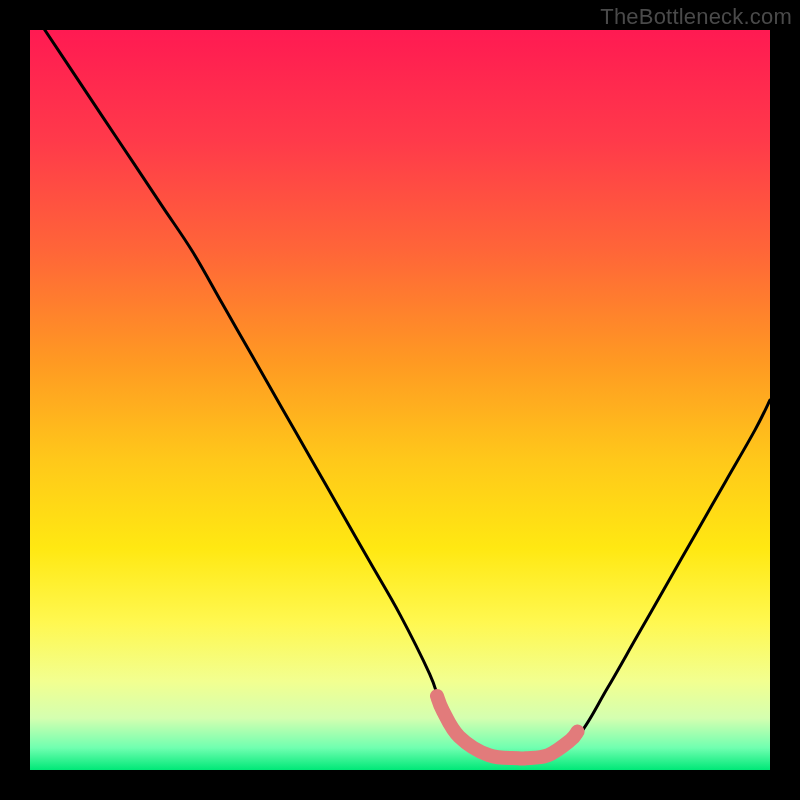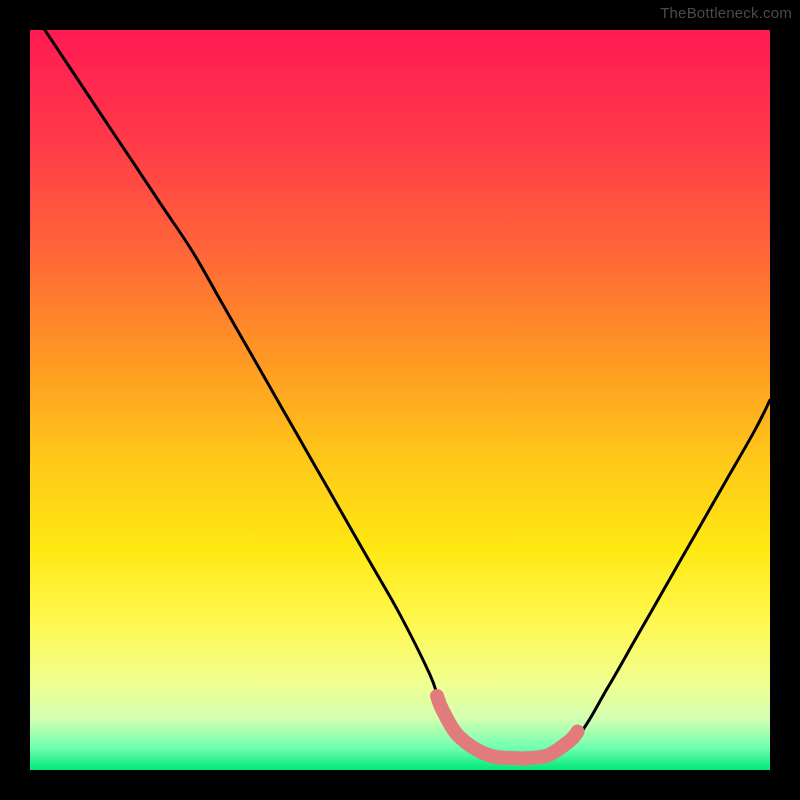--- a/index.html
+++ b/index.html
@@ -28,21 +28,21 @@
   .plot-area svg {
     display: block;
     width: 740px;
     height: 740px;
   }
   .watermark {
     position: absolute;
     top: 4px;
     right: 8px;
     color: #4a4a4a;
-    font-size: 15px;
+    font-size: 22px;
     font-weight: 500;
     letter-spacing: 0.2px;
     user-select: none;
   }
 </style>
 </head>
 <body>
 
 <div class="frame">
 

